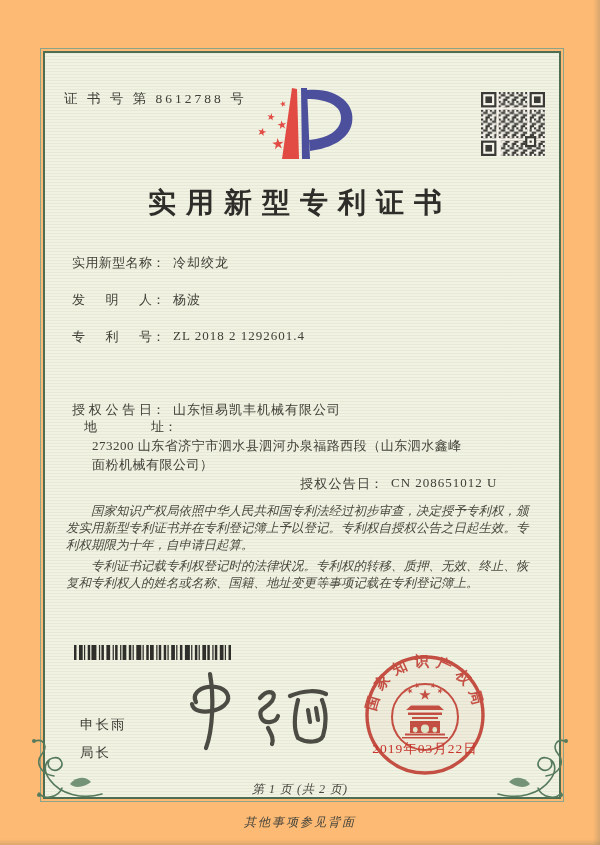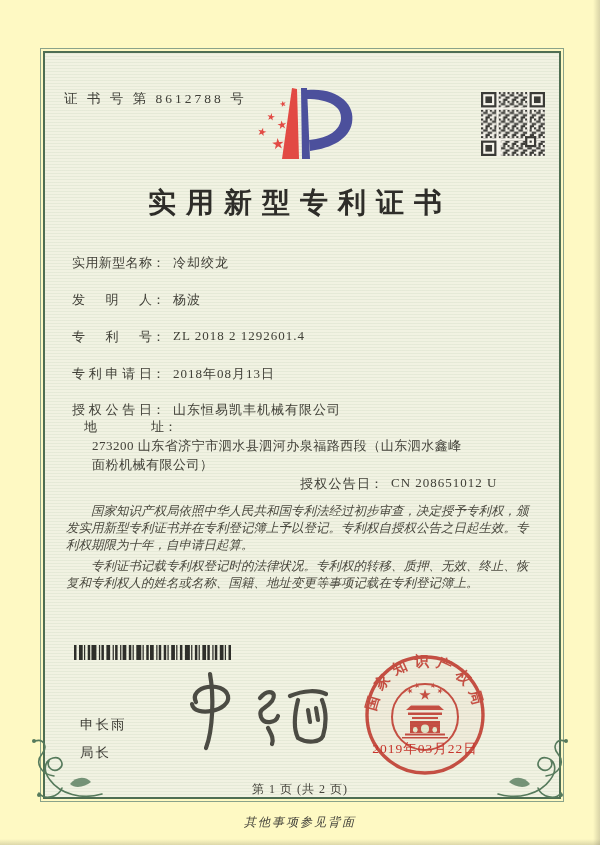--- a/index.html
+++ b/index.html
@@ -1,18 +1,18 @@
 <!DOCTYPE html>
 <html><head>
 <meta charset="utf-8">
 <style>
   html,body{margin:0;padding:0;background:#e9e5d6;}
   .page{
     position:relative;width:600px;height:845px;margin:0 auto;
-    background:#fef9c3;overflow:hidden;
+    background:#fdba74;overflow:hidden;
     font-family:"Liberation Serif","DejaVu Serif",serif;
     color:#45453e;
   }
   .page::after{content:"";position:absolute;right:0;top:0;bottom:0;width:7px;
     background:linear-gradient(90deg,rgba(120,115,95,0),rgba(120,115,95,.28));pointer-events:none;}
   .page::before{content:"";position:absolute;left:0;right:0;bottom:0;height:6px;
     background:linear-gradient(180deg,rgba(120,115,95,0),rgba(120,115,95,.25));pointer-events:none;z-index:9;}
   
   .frame{position:absolute;left:40px;top:48px;width:522px;height:752px;
     border:1px solid #8aa38a;}
@@ -45,21 +45,21 @@
   .legal p{margin:0 0 4px 0;text-indent:2em;}
   
   .barcode{position:absolute;left:74px;top:645px;z-index:4;}
   
   .director-label{position:absolute;left:80px;top:720px;font-size:13.5px;letter-spacing:2px;color:#3c3b34;z-index:4;margin-top:24px;}
   .director-name{position:absolute;left:80px;top:716px;font-size:13.5px;letter-spacing:2px;color:#3c3b34;z-index:4;}
   .signature{position:absolute;left:168px;top:668px;z-index:4;}
   .seal{position:absolute;left:360px;top:650px;z-index:5;opacity:.9;mix-blend-mode:multiply;}
   .seal-date{position:absolute;left:358px;top:740px;width:134px;text-align:center;
     font-size:13.5px;letter-spacing:1px;color:#c6342b;z-index:6;}
-  .page-info{position:absolute;left:0;width:600px;top:781px;text-align:center;font-size:12px;letter-spacing:1px;color:#45443c;z-index:4;}
+  .page-info{position:absolute;left:0;width:600px;top:781px;text-align:center;font-size:12px;letter-spacing:1px;color:#45443c;z-index:4;font-style:italic;}
   .back-note{position:absolute;left:0;width:600px;top:814px;text-align:center;font-size:12px;letter-spacing:2px;color:#45443c;font-style:italic;}
 </style>
 </head>
 <body>
 
 <div class="page">
 
   <div class="frame">
     <div class="frame-inner"></div>
   </div>
@@ -145,23 +145,20 @@
   <div class="title">实用新型专利证书</div>
 
   <div class="row row-inventor">
     <span class="flabel">发明人</span><span class="colon">：</span><span class="fvalue">杨波</span>
   </div>
   <div class="row row-name">
     <span class="flabel">实用新型名称</span><span class="colon">：</span><span class="fvalue">冷却绞龙</span>
   </div>
   <div class="row row-patno">
     <span class="flabel">专利号</span><span class="colon">：</span><span class="fvalue">ZL 2018 2 1292601.4</span>
-  </div>
-  <div class="row row-filing">
-    <span class="flabel">专利申请日</span><span class="colon">：</span><span class="fvalue">2018年08月13日</span>
   </div>
   <div class="row row-patentee">
     <span class="flabel">授权公告日</span><span class="colon">：</span><span class="fvalue">山东恒易凯丰机械有限公司</span>
   </div>
   <div class="row row-address">
     <span class="flabel">地址</span><span class="colon">：</span><span class="fvalue">273200 山东省济宁市泗水县泗河办泉福路西段（山东泗水鑫峰面粉机械有限公司）</span>
   </div>
   <div class="row row-grant">
     <span class="grant-no-pair">
       <span class="flabel2">授权公告日</span><span class="colon">：</span><span class="fvalue">CN 208651012 U</span>

